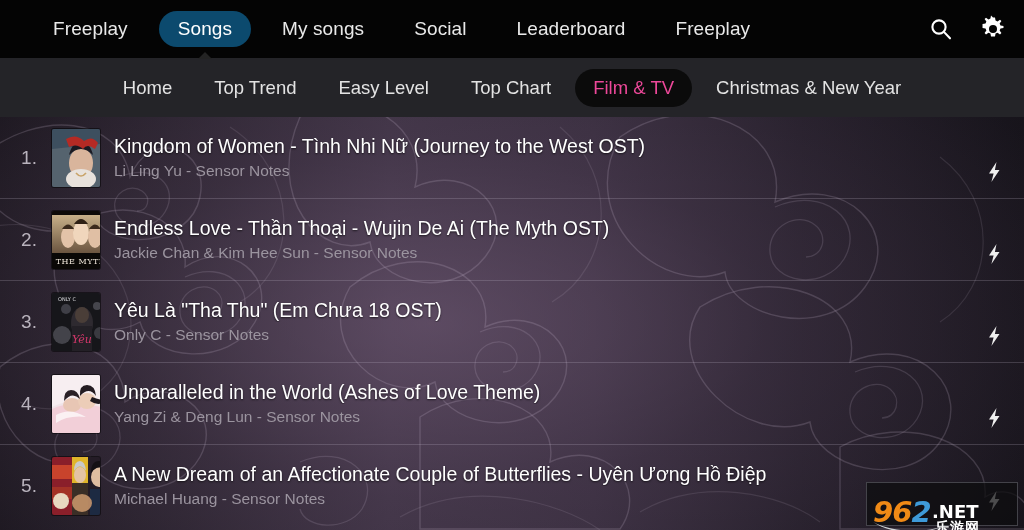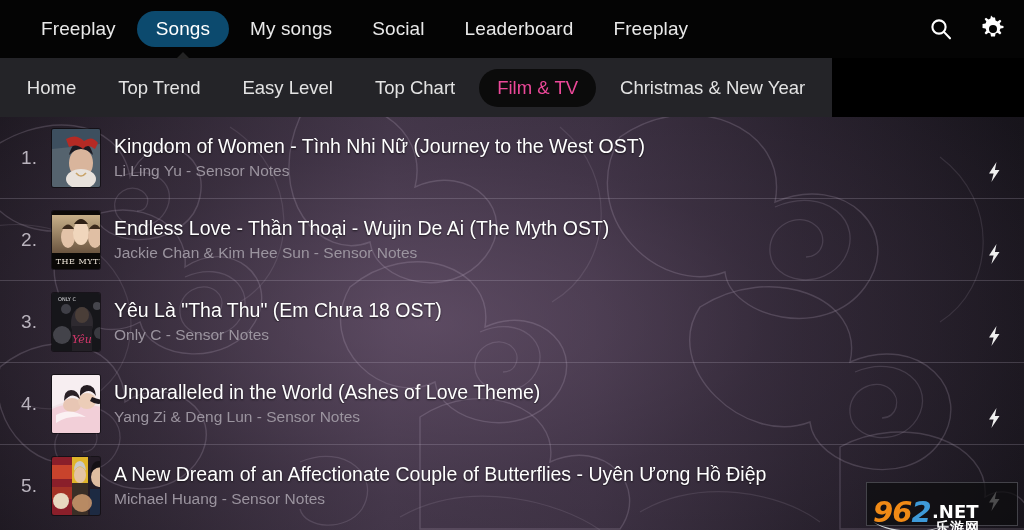--- a/index.html
+++ b/index.html
@@ -19,22 +19,22 @@
   
   #topnav {
     position: absolute; left: 0; top: 0;
     width: 1024px; height: 58px;
     background: #040404;
     display: flex; align-items: center;
     z-index: 6;
   }
   .topnav-items {
     display: flex; align-items: center;
-    padding-left: 22px;
-    gap: 2px;
+    padding-left: 34px;
+    gap: 12px;
   }
   .topnav-item {
     position: relative;
     color: #e9e9e9;
     font-size: 19px;
     padding: 7px 19px;
     border-radius: 18px;
     white-space: nowrap;
     cursor: pointer;
     letter-spacing: .1px;
@@ -55,21 +55,21 @@
   }
   #topnav-actions {
     position: absolute; right: 14px; top: 0; height: 58px;
     display: flex; align-items: center; gap: 18px;
   }
   .icon-btn { width: 34px; height: 34px; display: flex; align-items:center; justify-content:center; cursor: pointer; }
 
   
   #subnav {
     position: absolute; left: 0; top: 58px;
-    width: 832px; height: 59px;
+    width: 1024px; height: 59px;
     background: #242428;
     display: flex; align-items: center; justify-content: center;
     z-index: 5;
   }
   .subnav-items { display: flex; align-items: center; gap: 6px; }
   .subnav-item {
     color: #e3e3e3;
     font-size: 18.5px;
     padding: 8px 18px;
     border-radius: 19px;

